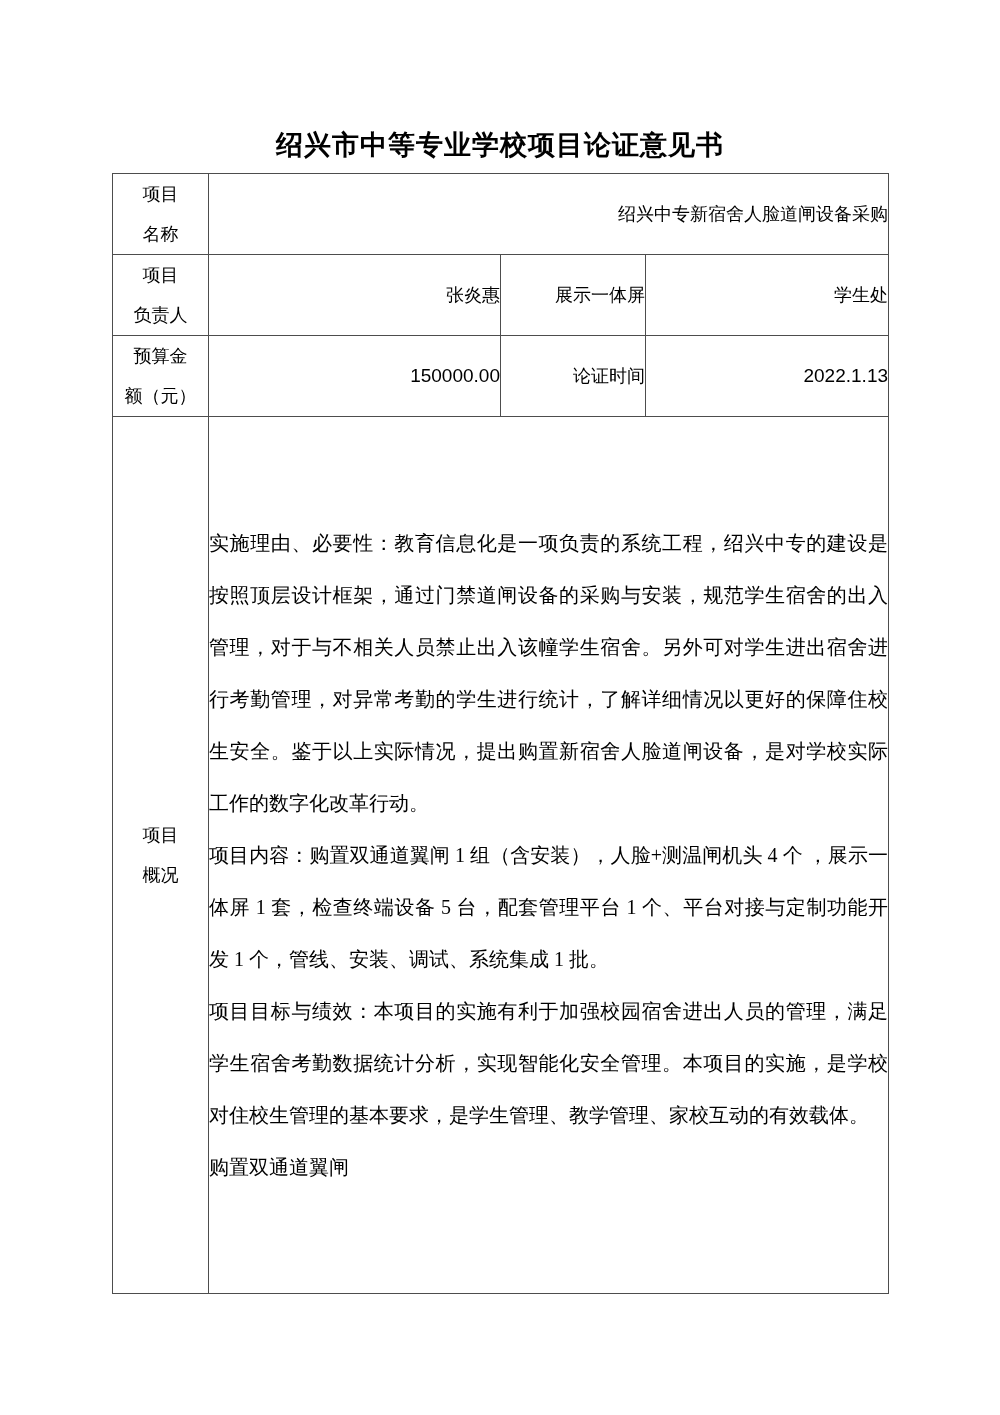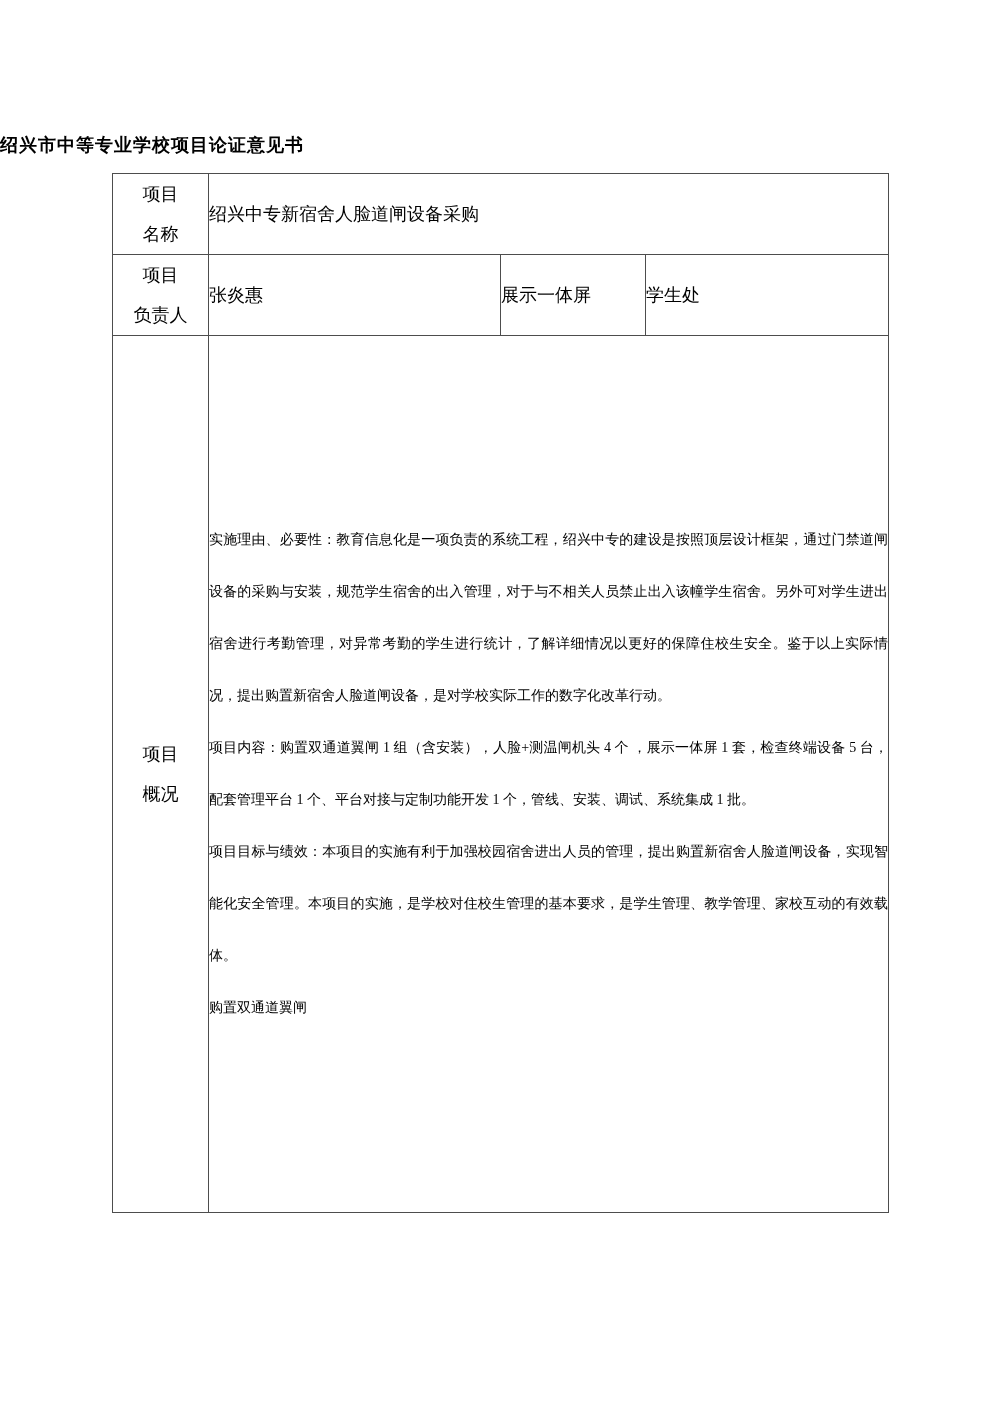--- a/index.html
+++ b/index.html
@@ -12,24 +12,24 @@
     width: 1000px;
     height: 1415px;
     background: #ffffff;
     color: #000000;
     font-family: "Liberation Serif", serif;
     overflow: hidden;
   }
   .doc-title {
     margin: 0;
     padding-top: 129px;
-    text-align: left;
+    text-align: center;
     font-family: Liberation Sans, sans-serif;
     font-weight: 700;
-    font-size: 18px;
+    font-size: 27px;
     line-height: 32px;
     letter-spacing: 1px;
     color: #000000;
   }
   table.doc-table {
     border-collapse: collapse;
     table-layout: fixed;
     margin: 12px 0 0 112px;
     width: 776px;
   }
@@ -40,34 +40,34 @@
     overflow: hidden;
   }
   .label-cell {
     text-align: center;
     font-size: 18px;
   }
   .label-cell .label-line {
     line-height: 40px;
   }
   .mid-label-cell, .value-cell {
-    text-align: left;
+    text-align: right;
     font-size: 18px;
   }
   .num-cell {
     font-family: "Liberation Sans", sans-serif;
     font-size: 19px;
   }
   .body-cell {
     vertical-align: top;
     padding: 2px 14px 0 9px;
   }
   .body-cell p {
     margin: 0;
-    font-size: 14px;
+    font-size: 20px;
     line-height: 52px;
     text-align: justify;
     color: #000000;
   }
 </style>
 </head>
 <body>
 
 <div class="page">
 
@@ -93,29 +93,38 @@
     <tr style="height:79px">
       <td class="label-cell">
         <div class="label-line">项目</div>
         <div class="label-line">负责人</div>
       </td>
       <td class="value-cell">张炎惠</td>
       <td class="mid-label-cell">展示一体屏</td>
       <td class="value-cell">学生处</td>
     </tr>
 
+    <tr style="height:81px">
+      <td class="label-cell">
+        <div class="label-line">预算金</div>
+        <div class="label-line">额（元）</div>
+      </td>
+      <td class="value-cell num-cell">150000.00</td>
+      <td class="mid-label-cell">论证时间</td>
+      <td class="value-cell num-cell">2022.1.13</td>
+    </tr>
 
     <tr style="height:877px">
       <td class="label-cell">
         <div class="label-line">项目</div>
         <div class="label-line">概况</div>
       </td>
       <td class="body-cell" colspan="3">
         <p>实施理由、必要性：教育信息化是一项负责的系统工程，绍兴中专的建设是按照顶层设计框架，通过门禁道闸设备的采购与安装，规范学生宿舍的出入管理，对于与不相关人员禁止出入该幢学生宿舍。另外可对学生进出宿舍进行考勤管理，对异常考勤的学生进行统计，了解详细情况以更好的保障住校生安全。鉴于以上实际情况，提出购置新宿舍人脸道闸设备，是对学校实际工作的数字化改革行动。</p>
         <p>项目内容：购置双通道翼闸 1 组（含安装），人脸+测温闸机头 4 个 ，展示一体屏 1 套，检查终端设备 5 台，配套管理平台 1 个、平台对接与定制功能开发 1 个，管线、安装、调试、系统集成 1 批。</p>
-        <p>项目目标与绩效：本项目的实施有利于加强校园宿舍进出人员的管理，提出购置新宿舍人脸道闸设备，实现智能化安全管理。本项目的实施，是学校对住校生管理的基本要求，是学生管理、教学管理、家校互动的有效载体。</p>
+        <p>项目目标与绩效：本项目的实施有利于加强校园宿舍进出人员的管理，满足学生宿舍考勤数据统计分析，实现智能化安全管理。本项目的实施，是学校对住校生管理的基本要求，是学生管理、教学管理、家校互动的有效载体。</p>
         <p>购置双通道翼闸</p>
       </td>
     </tr>
   </tbody>
     </table>
 
 </div>
 
 </body></html>

